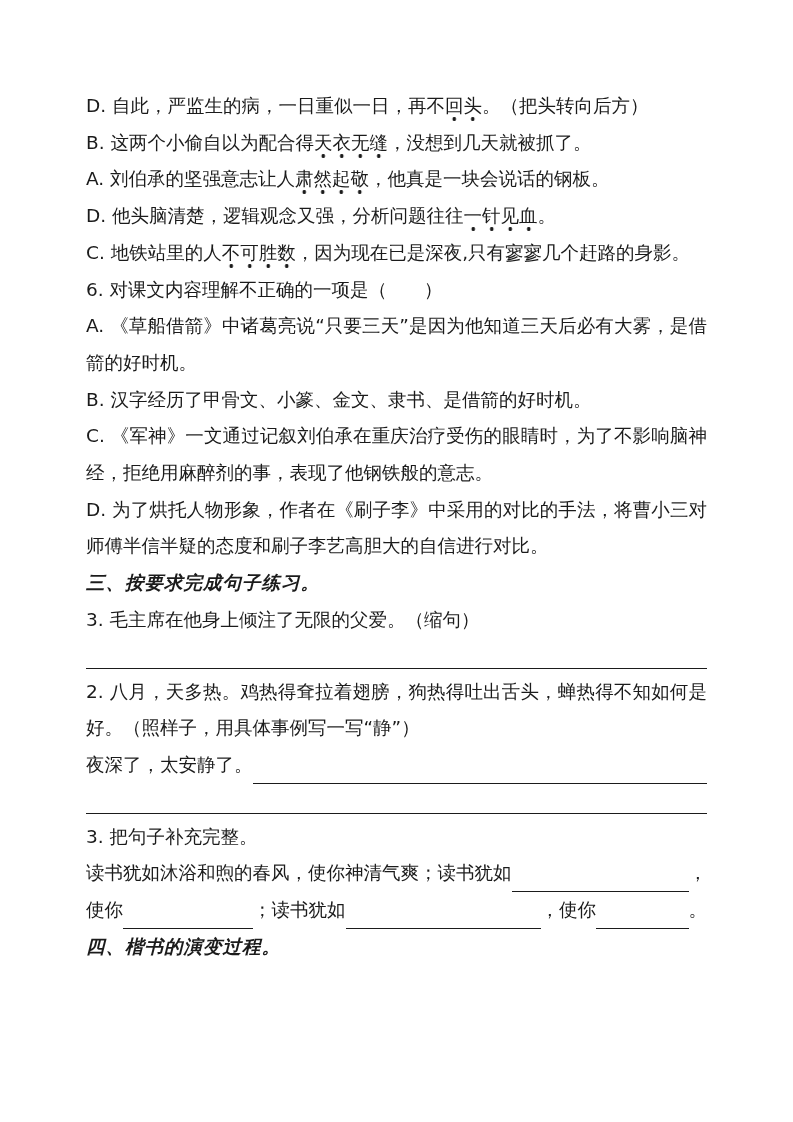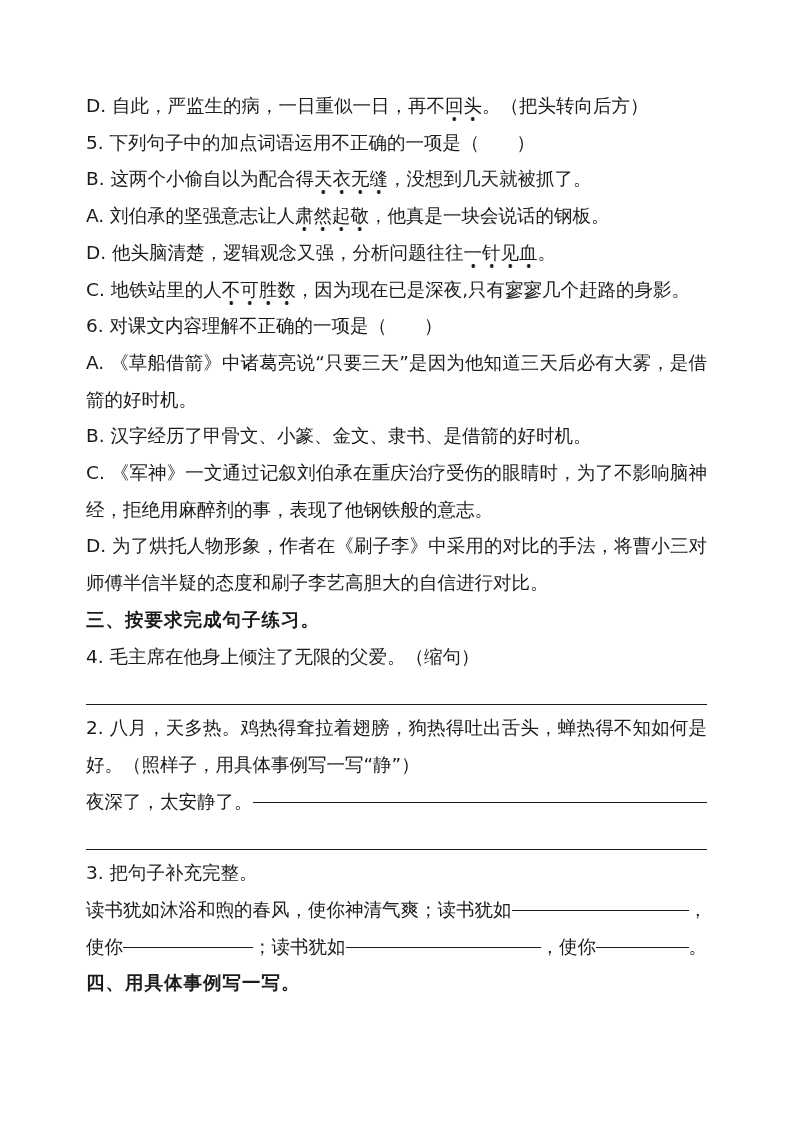--- a/index.html
+++ b/index.html
@@ -11,22 +11,22 @@
     margin: 0 auto;
     background: #ffffff;
     padding: 88px 70px 0 70px;
     font-family: "DejaVu Sans", sans-serif;
     font-size: 18.5px;
     line-height: 36.7px;
     color: #1b1b1b;
     overflow: hidden;
   }
   .para { text-align: justify; }
-  .heading { font-weight: bold; letter-spacing: 1px; }
-  .flex-line { display: flex; align-items: center; white-space: nowrap; }
+  .heading { font-weight: bold; letter-spacing: 1px; font-style: italic; }
+  .flex-line { display: flex; align-items: flex-end; white-space: nowrap; }
   .flex-line .txt { flex: 0 0 auto; }
   .blank {
     display: inline-block;
     height: 2px;
     border-bottom: 1.6px solid #1b1b1b;
   }
   .blank.fill { flex: 1 1 auto; }
   .answer-rule {
     height: 30px;
     border-bottom: 1.6px solid #1b1b1b;
@@ -40,35 +40,34 @@
     padding-bottom: 6px;
   }
 </style>
 </head>
 <body>
 
 <div class="page">
 
   <p class="para"><span class="txt">D. 自此，严监生的病，一日重似一日，再不</span><span class="txt emph">回头</span><span class="txt">。（把头转向后方）</span></p>
 
-  <p class="para"><span class="txt">5. 下列句子中的加点词语运用不正确的一项是（　　）</span></p>
   <p class="para"><span class="txt">B. 这两个小偷自以为配合得</span><span class="txt emph">天衣无缝</span><span class="txt">，没想到几天就被抓了。</span></p>
   <p class="para"><span class="txt">A. 刘伯承的坚强意志让人</span><span class="txt emph">肃然起敬</span><span class="txt">，他真是一块会说话的钢板。</span></p>
   <p class="para"><span class="txt">D. 他头脑清楚，逻辑观念又强，分析问题往往</span><span class="txt emph">一针见血</span><span class="txt">。</span></p>
   <p class="para"><span class="txt">C. 地铁站里的人</span><span class="txt emph">不可胜数</span><span class="txt">，因为现在已是深夜,只有寥寥几个赶路的身影。</span></p>
 
   <p class="para"><span class="txt">6. 对课文内容理解不正确的一项是（　　）</span></p>
   <p class="para"><span class="txt">A. 《草船借箭》中诸葛亮说“只要三天”是因为他知道三天后必有大雾，是借箭的好时机。</span></p>
   <p class="para"><span class="txt">B. 汉字经历了甲骨文、小篆、金文、隶书、是借箭的好时机。</span></p>
   <p class="para"><span class="txt">C. 《军神》一文通过记叙刘伯承在重庆治疗受伤的眼睛时，为了不影响脑神经，拒绝用麻醉剂的事，表现了他钢铁般的意志。</span></p>
   <p class="para"><span class="txt">D. 为了烘托人物形象，作者在《刷子李》中采用的对比的手法，将曹小三对师傅半信半疑的态度和刷子李艺高胆大的自信进行对比。</span></p>
 
   <p class="para heading">三、按要求完成句子练习。</p>
 
-  <p class="para"><span class="txt">4. 毛主席在他身上倾注了无限的父爱。（缩句）</span></p>
+  <p class="para"><span class="txt">3. 毛主席在他身上倾注了无限的父爱。（缩句）</span></p>
   <div class="answer-rule"></div>
 
   <p class="para"><span class="txt">2. 八月，天多热。鸡热得耷拉着翅膀，狗热得吐出舌头，蝉热得不知如何是好。（照样子，用具体事例写一写“静”）</span></p>
   <p class="flex-line">
       <span class="txt">夜深了，太安静了。</span>
       <span class="blank fill"></span>
     </p>
   <div class="answer-rule"></div>
 
   <p class="para"><span class="txt">3. 把句子补充完整。</span></p>
@@ -80,15 +79,15 @@
   <p class="flex-line">
       <span class="txt">使你</span>
       <span class="blank" style="width: 130px;"></span>
       <span class="txt">；读书犹如</span>
       <span class="blank" style="width: 195px;"></span>
       <span class="txt">，使你</span>
       <span class="blank fill"></span>
       <span class="txt">。</span>
     </p>
 
-  <p class="para heading">四、用具体事例写一写。</p>
+  <p class="para heading">四、楷书的演变过程。</p>
 
 </div>
 
 </body></html>

